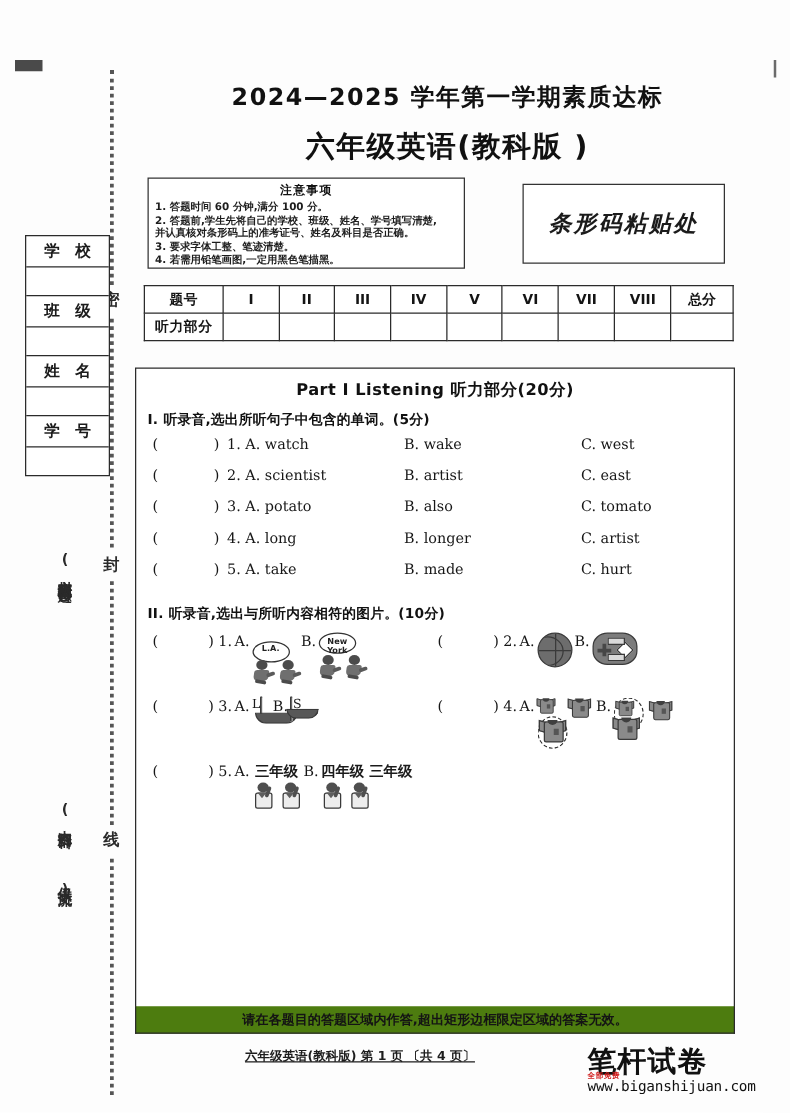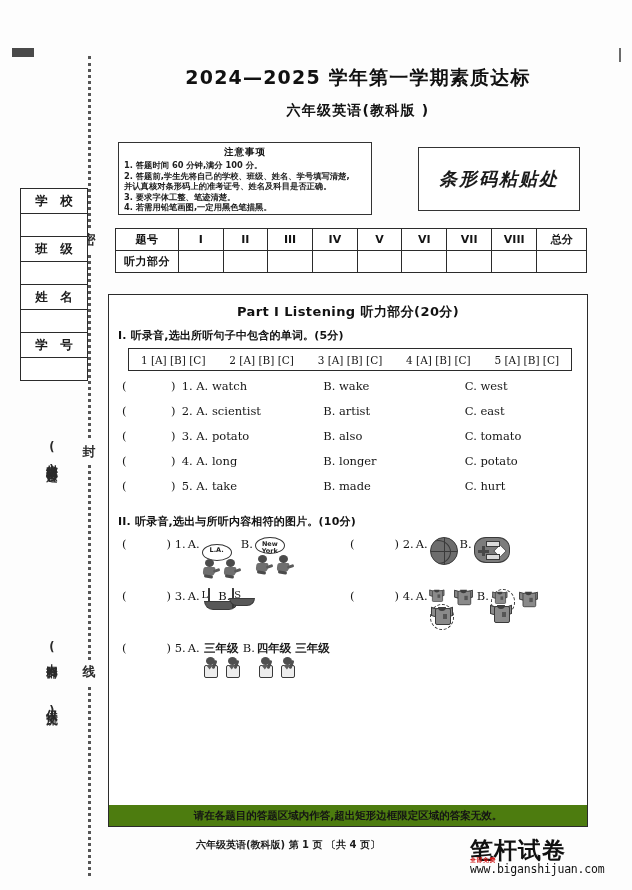--- a/index.html
+++ b/index.html
@@ -58,21 +58,21 @@
   .vert-note2{left:44px;top:640px;}
   .vert-note3{left:44px;top:700px;}
 
   
   .title-main{
     position:absolute;left:108px;top:65px;width:500px;text-align:center;
     font-size:19px;font-weight:bold;letter-spacing:1.2px;color:#111;
   }
   .title-sub{
     position:absolute;left:108px;top:102px;width:500px;text-align:center;
-    font-size:14px;font-weight:bold;letter-spacing:1.2px;color:#111;
+    font-size:23px;font-weight:bold;letter-spacing:1.2px;color:#111;
   }
 
   
   .notice-box{
     position:absolute;left:118px;top:142px;width:254px;height:73px;
     border:1.2px solid #333;background:#fff;
     padding:3px 5px 0 5px;box-sizing:border-box;
   }
   .notice-title{
     text-align:center;font-size:9.5px;font-weight:bold;
@@ -218,20 +218,21 @@
   .inbox-note{
     position:absolute;left:108px;top:805px;width:480px;height:22px;
     border:1.3px solid #2b2b2b;border-top:none;background:#4d7c0f;
     display:flex;align-items:center;justify-content:center;
     font-size:10.5px;font-weight:bold;color:#141414;box-sizing:border-box;
   }
   .page-footer{
     position:absolute;left:108px;top:838px;width:360px;text-align:center;
     font-size:10px;font-weight:bold;color:#1d1d1d;
     font-family:"DejaVu Sans","Liberation Sans",sans-serif;
+    text-decoration:underline;
   }
 
   
   .wm{position:absolute;left:470px;top:838px;width:162px;}
   .wm-cn{font-size:23px;font-weight:bold;color:#111;letter-spacing:1px;line-height:24px;}
   .wm-free{position:absolute;left:0px;top:18px;font-size:6px;color:#d01a1a;font-weight:bold;letter-spacing:0.5px;}
   .wm-url{font-family:"DejaVu Sans Mono","Liberation Mono",monospace;font-size:11.5px;color:#111;letter-spacing:-0.2px;}
 </style>
 </head>
 <body>
@@ -303,27 +304,20 @@
     </tr>
   </tbody>
     </table>
 
   <div class="content">
 
     <div class="part-title">Part I  Listening 听力部分(20分)</div>
 
     <div class="sec-head">I. 听录音,选出所听句子中包含的单词。(5分)</div>
 
-    <div class="ans-strip">
-      <span>1 [A] [B] [C]</span>
-      <span>2 [A] [B] [C]</span>
-      <span>3 [A] [B] [C]</span>
-      <span>4 [A] [B] [C]</span>
-      <span>5 [A] [B] [C]</span>
-    </div>
 
     <div class="q-rows">
       <div class="q-row">
         <span class="paren-l">(</span>
         <span class="blankspace"></span>
         <span class="paren-r">)</span>
         <span class="opt-a"><span>1.</span> <span>A. watch</span></span>
         <span class="opt-b">B. wake</span>
         <span class="opt-c">C. west</span>
       </div>
@@ -342,21 +336,21 @@
         <span class="opt-a"><span>3.</span> <span>A. potato</span></span>
         <span class="opt-b">B. also</span>
         <span class="opt-c">C. tomato</span>
       </div>
       <div class="q-row">
         <span class="paren-l">(</span>
         <span class="blankspace"></span>
         <span class="paren-r">)</span>
         <span class="opt-a"><span>4.</span> <span>A. long</span></span>
         <span class="opt-b">B. longer</span>
-        <span class="opt-c">C. potato</span>
+        <span class="opt-c">C. artist</span>
       </div>
       <div class="q-row">
         <span class="paren-l">(</span>
         <span class="blankspace"></span>
         <span class="paren-r">)</span>
         <span class="opt-a"><span>5.</span> <span>A. take</span></span>
         <span class="opt-b">B. made</span>
         <span class="opt-c">C. hurt</span>
       </div>
     </div>

